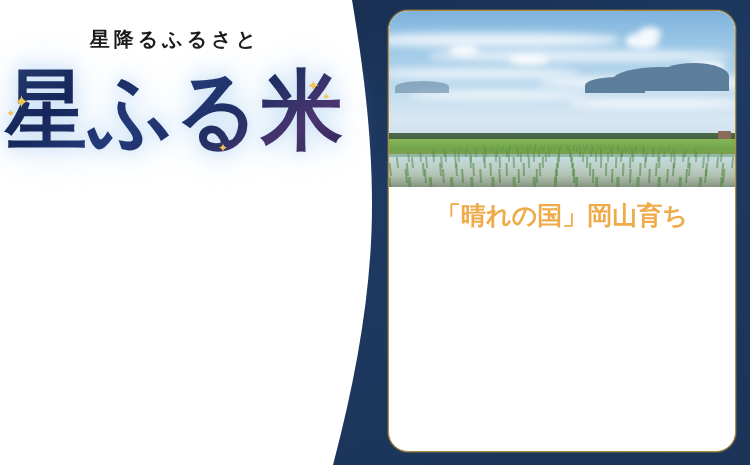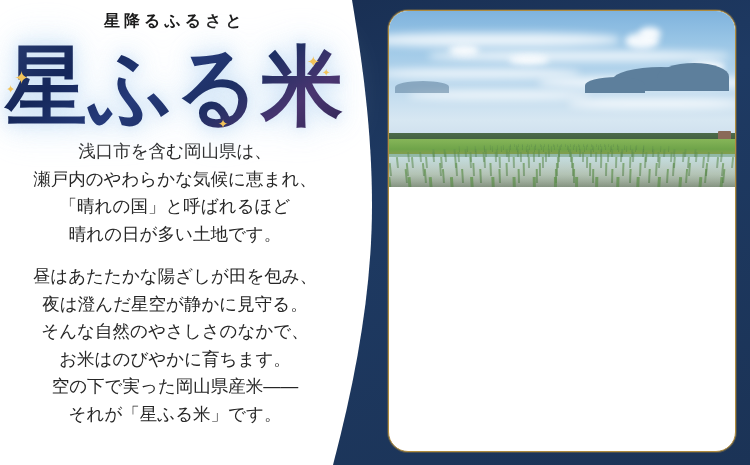--- a/index.html
+++ b/index.html
@@ -16,22 +16,22 @@
     position:absolute;left:0;top:0;width:372px;height:465px;
     background:#ffffff;
     -webkit-clip-path:path("M0,0 L352,0 C362,60 372,130 372,205 C372,285 358,370 333,465 L0,465 Z");
     clip-path:path("M0,0 L352,0 C362,60 372,130 372,205 C372,285 358,370 333,465 L0,465 Z");
   }
 
   .left-content{position:absolute;left:0;top:0;width:350px;height:465px;
     text-align:center;}
 
   .kicker{
-    margin:0;padding-top:13px;
-    font-size:16px;line-height:1;letter-spacing:4px;
+    margin:8px;padding-top:21px;
+    font-size:20px;line-height:1;letter-spacing:4px;
     color:#191919;font-weight:700;
     font-family:"Liberation Sans","DejaVu Sans",sans-serif;
   }
 
   
   .logo-wrap{position:relative;height:105px;margin-top:4px;}
   .logo{
     position:absolute;left:0;right:0;top:2px;
     font-family:"DejaVu Serif","Liberation Serif",serif;
     font-size:82px;line-height:100px;font-weight:700;
@@ -125,24 +125,20 @@
 
     <div class="logo-wrap">
       <div class="logo">星ふる米</div>
       <span class="sparkle sp1">✦</span>
       <span class="sparkle sp1b">✦</span>
       <span class="sparkle sp2">✦</span>
       <span class="sparkle sp2b">✦</span>
       <span class="sparkle sp3">✦</span>
     </div>
 
-    <div class="body-copy">
-      <p>浅口市を含む岡山県は、<br>瀬戸内のやわらかな気候に恵まれ、<br>「晴れの国」と呼ばれるほど<br>晴れの日が多い土地です。</p>
-      <p>昼はあたたかな陽ざしが田を包み、<br>夜は澄んだ星空が静かに見守る。<br>そんな自然のやさしさのなかで、<br>お米はのびやかに育ちます。<br>空の下で実った岡山県産米——<br>それが「星ふる米」です。</p>
-    </div>
   </div>
 
   <div class="card">
 
     <div class="photo">
       <div class="sky"></div>
       <div class="cloudband" style="left:-20px;top:22px;width:250px;height:14px;"></div>
       <div class="cloudband" style="left:40px;top:40px;width:300px;height:10px;"></div>
       <div class="cloudband" style="left:-10px;top:58px;width:200px;height:9px;"></div>
       <div class="cloudband" style="left:150px;top:66px;width:220px;height:11px;"></div>
@@ -371,16 +367,17 @@
           <div class="rowline" style="left: 341.7px; bottom: 19px; height: 11.1px; width: 2px; transform: rotate(5.87deg); opacity: 0.76;"></div>
           <div class="rowline" style="left: 228px; bottom: 40px; height: 3px; width: 1px; transform: rotate(1.89deg); opacity: 0.45;"></div>
           <div class="rowline" style="left: 253.7px; bottom: 37.9px; height: 4.6px; width: 1.2px; transform: rotate(2.79deg); opacity: 0.51;"></div>
           <div class="rowline" style="left: 279.3px; bottom: 34.7px; height: 6.3px; width: 1.4px; transform: rotate(3.69deg); opacity: 0.57;"></div>
           <div class="rowline" style="left: 304.9px; bottom: 30.5px; height: 7.9px; width: 1.6px; transform: rotate(4.58deg); opacity: 0.64;"></div>
           <div class="rowline" style="left: 330.6px; bottom: 25.3px; height: 9.5px; width: 1.8px; transform: rotate(5.48deg); opacity: 0.7;"></div>
         </div>
     </div>
 
     <div class="card-body">
+      <h3 class="card-h">「晴れの国」岡山育ち</h3>
     </div>
 
   </div>
 </div>
 
 </body></html>

